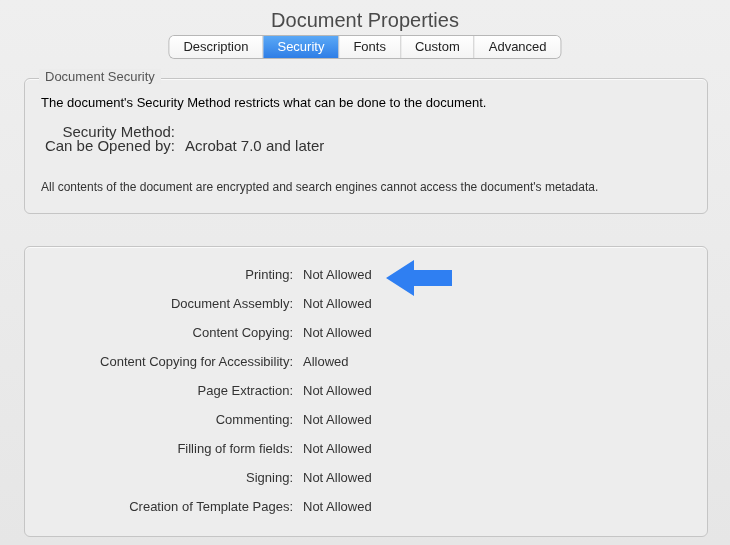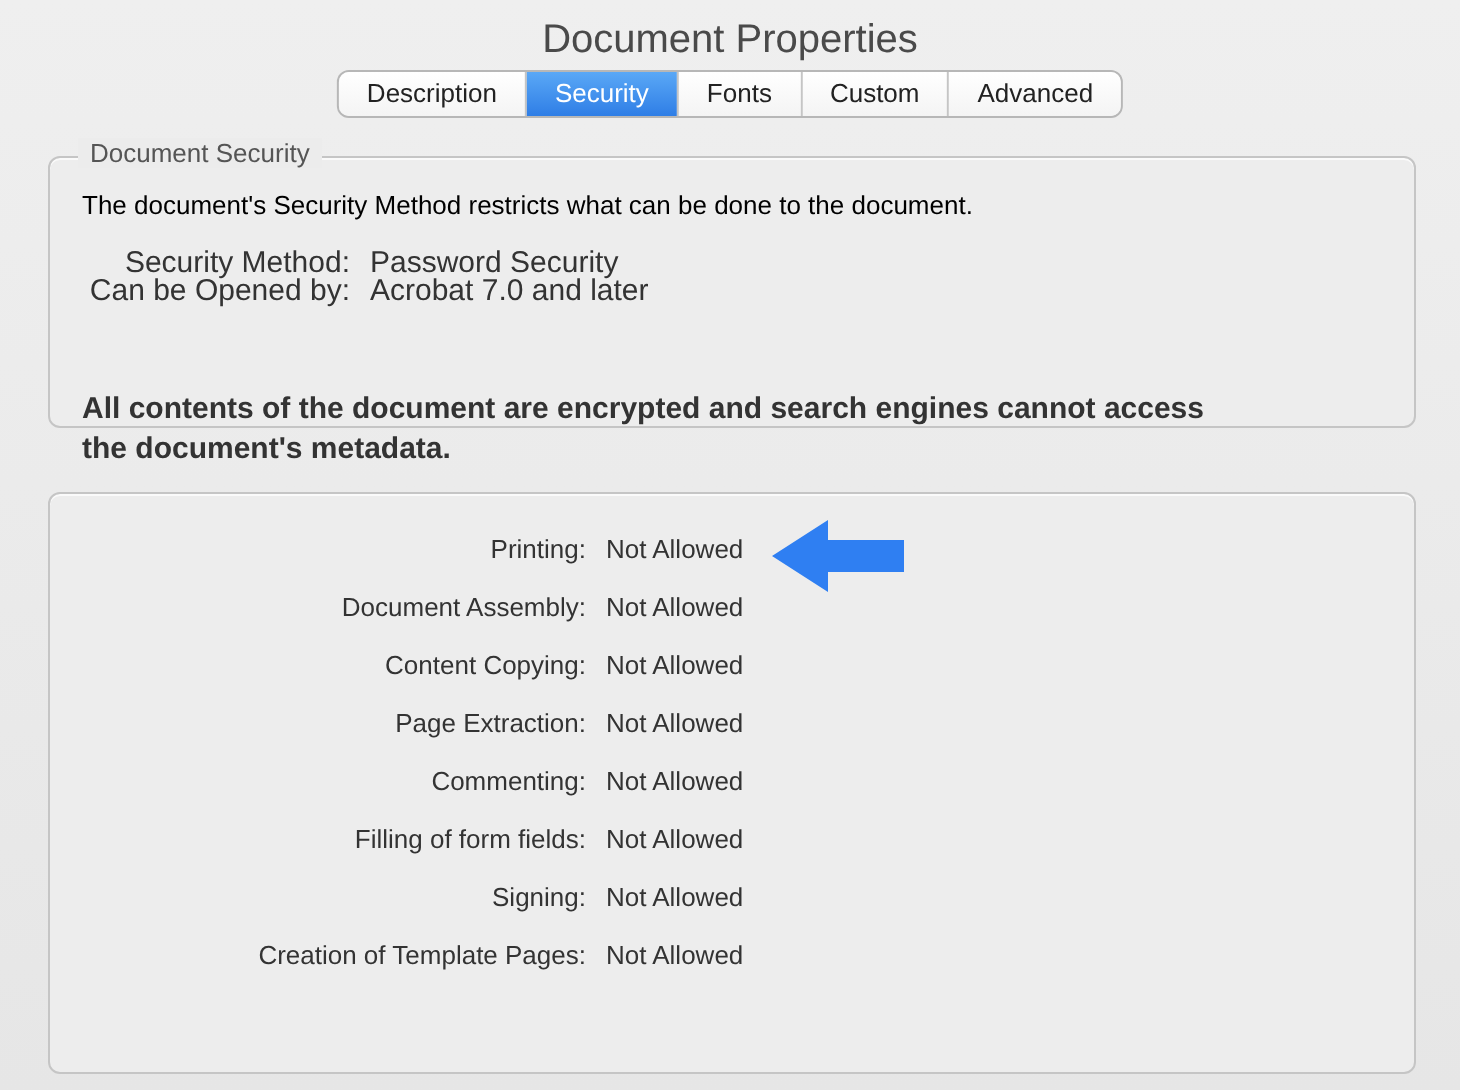--- a/index.html
+++ b/index.html
@@ -123,25 +123,24 @@
     background: linear-gradient(#ffffff, #f3f3f3);
     box-shadow: 0 1px 0 rgba(0,0,0,0.05);
     color: #222;
     cursor: default;
   }
 
   .note {
     position: absolute;
     left: 16px;
     right: 80px;
-    top: 116px;
-    font-size: 15px;
+    top: 100px;
+    font-size: 12px;
     color: #333;
     line-height: 1.35;
-    font-weight: bold;
   }
 
   
   .rlist {
     position: absolute;
     top: 20px;
     left: 16px;
     right: 0;
   }
   .rrow {
@@ -184,21 +183,20 @@
     <div class="tab">Advanced</div>
   </div>
 
   <div class="group group1">
     <div class="group-label">Document Security</div>
 
     <div class="intro">The document's Security Method restricts what can be done to the document.</div>
 
     <div class="kv" style="top:44px;">
       <div class="k">Security Method:</div>
-      <div class="v">Password Security</div>
     </div>
 
 
     <div class="kv" style="top:58px;">
       <div class="k">Can be Opened by:</div>
       <div class="v">Acrobat 7.0 and later</div>
     </div>
 
     <div class="note">All contents of the document are encrypted and search engines cannot access the document's metadata.</div>
   </div>
@@ -210,20 +208,24 @@
         <div class="rk">Printing:</div>
         <div class="rv">Not Allowed</div>
       </div>
       <div class="rrow">
         <div class="rk">Document Assembly:</div>
         <div class="rv">Not Allowed</div>
       </div>
       <div class="rrow">
         <div class="rk">Content Copying:</div>
         <div class="rv">Not Allowed</div>
+      </div>
+      <div class="rrow">
+        <div class="rk">Content Copying for Accessibility:</div>
+        <div class="rv">Allowed</div>
       </div>
       <div class="rrow">
         <div class="rk">Page Extraction:</div>
         <div class="rv">Not Allowed</div>
       </div>
       <div class="rrow">
         <div class="rk">Commenting:</div>
         <div class="rv">Not Allowed</div>
       </div>
       <div class="rrow">

